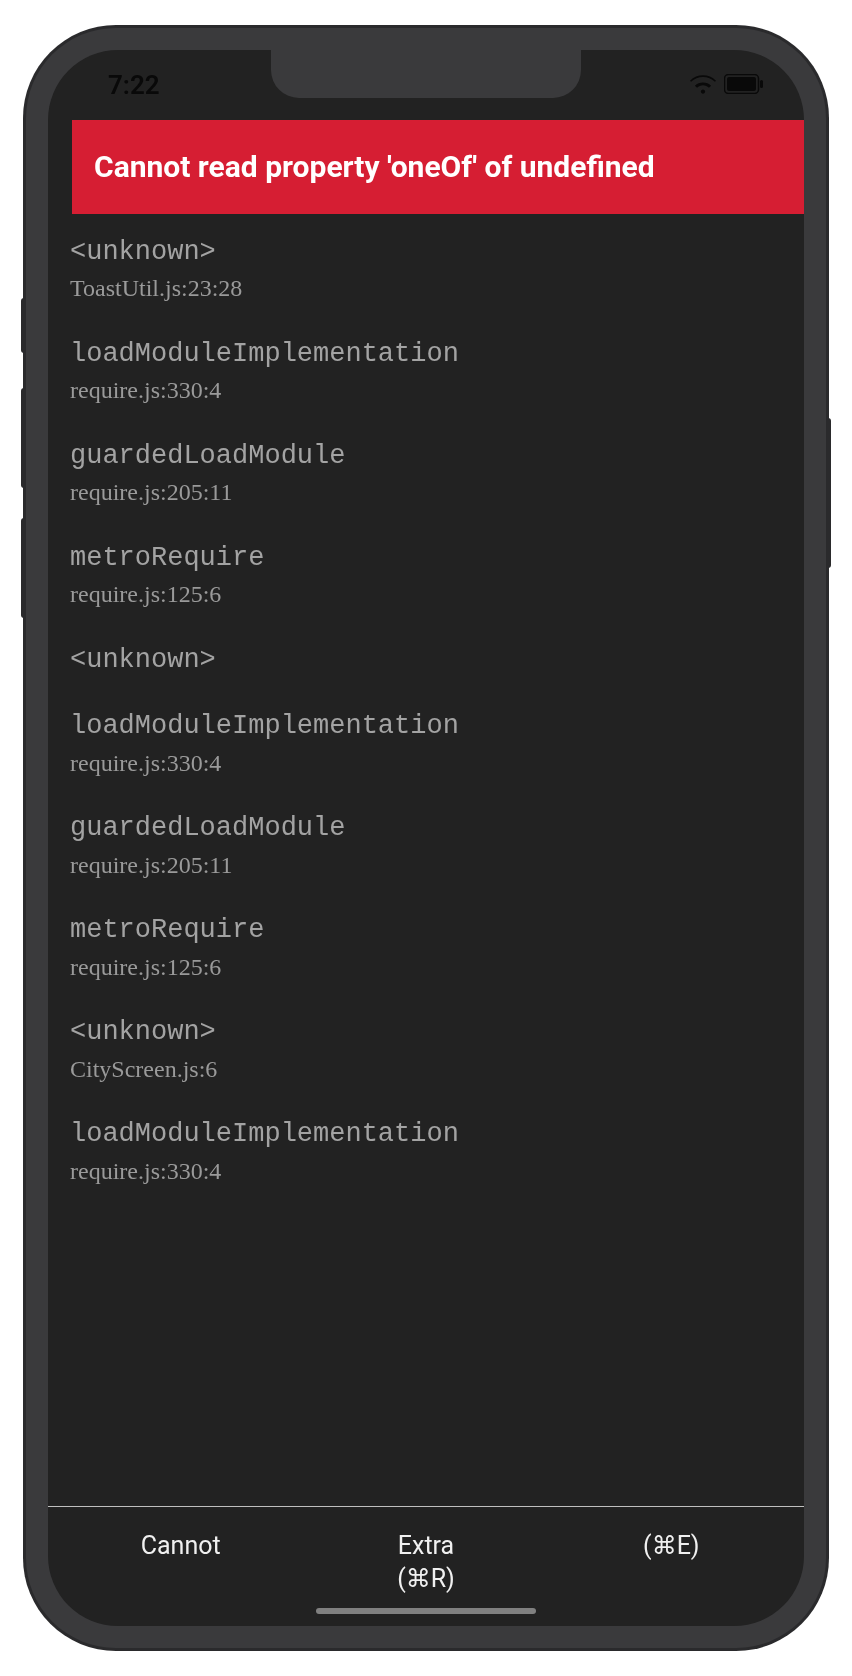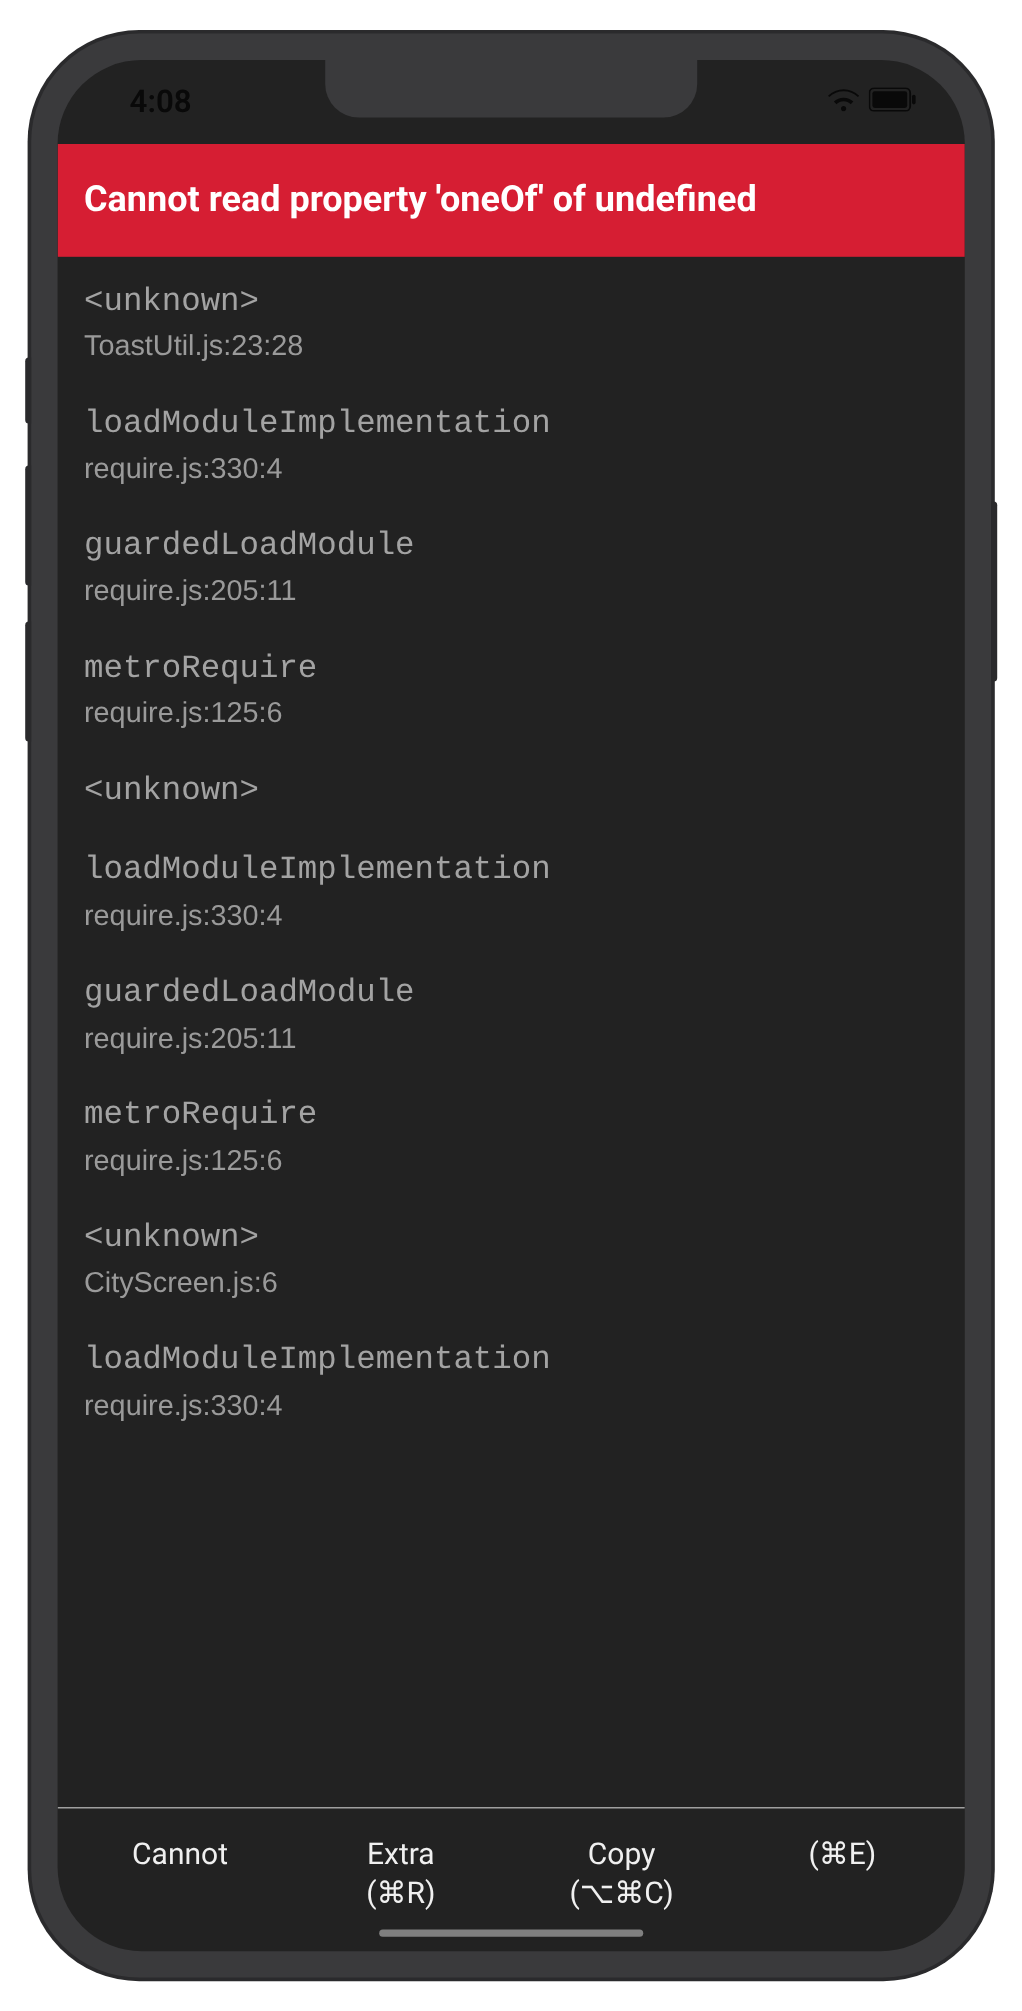--- a/index.html
+++ b/index.html
@@ -121,20 +121,21 @@
       height: 20px;
     }
 
     .error-header {
       background: #d61e33;
       padding: 28px 22px 28px 22px;
       color: #ffffff;
       font-size: 30px;
       font-weight: 700;
       line-height: 1.25;
+      margin-left: 24px;
     }
 
     .stack-trace {
       flex: 1;
       overflow-y: auto;
       padding: 20px 22px 10px 22px;
     }
 
     .stack-frame {
       margin-bottom: 30px;
@@ -142,21 +143,21 @@
 
     .frame-name {
       color: #a3a3a3;
       font-family: ui-monospace, "SF Mono", Menlo, Monaco, "Courier New", monospace;
       font-size: 27px;
       line-height: 1.35;
     }
 
     .frame-location {
       color: #9a9a9a;
-      font-family: Liberation Sans, sans-serif;
+      font-family: Liberation Serif, serif;
       font-size: 24px;
       line-height: 1.4;
       margin-top: 2px;
     }
 
     .bottom-divider {
       height: 1px;
       background: #c0c0c0;
       margin: 0;
     }
@@ -193,21 +194,21 @@
 <div class="device-frame">
   <div class="side-button-left-1"></div>
   <div class="side-button-left-2"></div>
   <div class="side-button-left-3"></div>
   <div class="side-button-right"></div>
 
   <div class="screen">
     <div class="notch"></div>
 
     <div class="status-bar">
-      <span class="status-time">4:08</span>
+      <span class="status-time">7:22</span>
       <div class="status-icons">
         <span>
           <svg class="wifi-icon" viewBox="0 0 24 18" fill="#050505">
             <path d="M12 18c-1.1 0-2-.9-2-2s.9-2 2-2 2 .9 2 2-.9 2-2 2zm-5.5-5.5l-2-2C6.5 8.5 9.1 7.5 12 7.5s5.5 1 7.5 3l-2 2c-1.5-1.5-3.4-2.3-5.5-2.3s-4 .8-5.5 2.3zM1 7l-1-1c3.3-3.3 7.6-5 12-5s8.7 1.7 12 5l-1 1c-3-3-6.9-4.5-11-4.5S4 4 1 7z" opacity="0.85"></path>
           </svg>
         </span>
         <span>
           <svg class="battery-icon" viewBox="0 0 40 20" fill="none">
             <rect x="0.5" y="0.5" width="34" height="19" rx="4" stroke="#050505" stroke-width="1.5" opacity="0.85"></rect>
             <rect x="3" y="3" width="29" height="14" rx="2" fill="#050505" opacity="0.85"></rect>
@@ -267,23 +268,19 @@
 
     <div class="bottom-bar">
       <div class="bottom-button">
         <div>Cannot</div>
       </div>
       <div class="bottom-button">
         <div>Extra</div>
         <div>(⌘R)</div>
       </div>
       <div class="bottom-button">
-        <div>Copy</div>
-        <div>(⌥⌘C)</div>
-      </div>
-      <div class="bottom-button">
         <div>(⌘E)</div>
       </div>
     </div>
 
     <div class="home-indicator"></div>
   </div>
 </div>
 
 </body></html>

